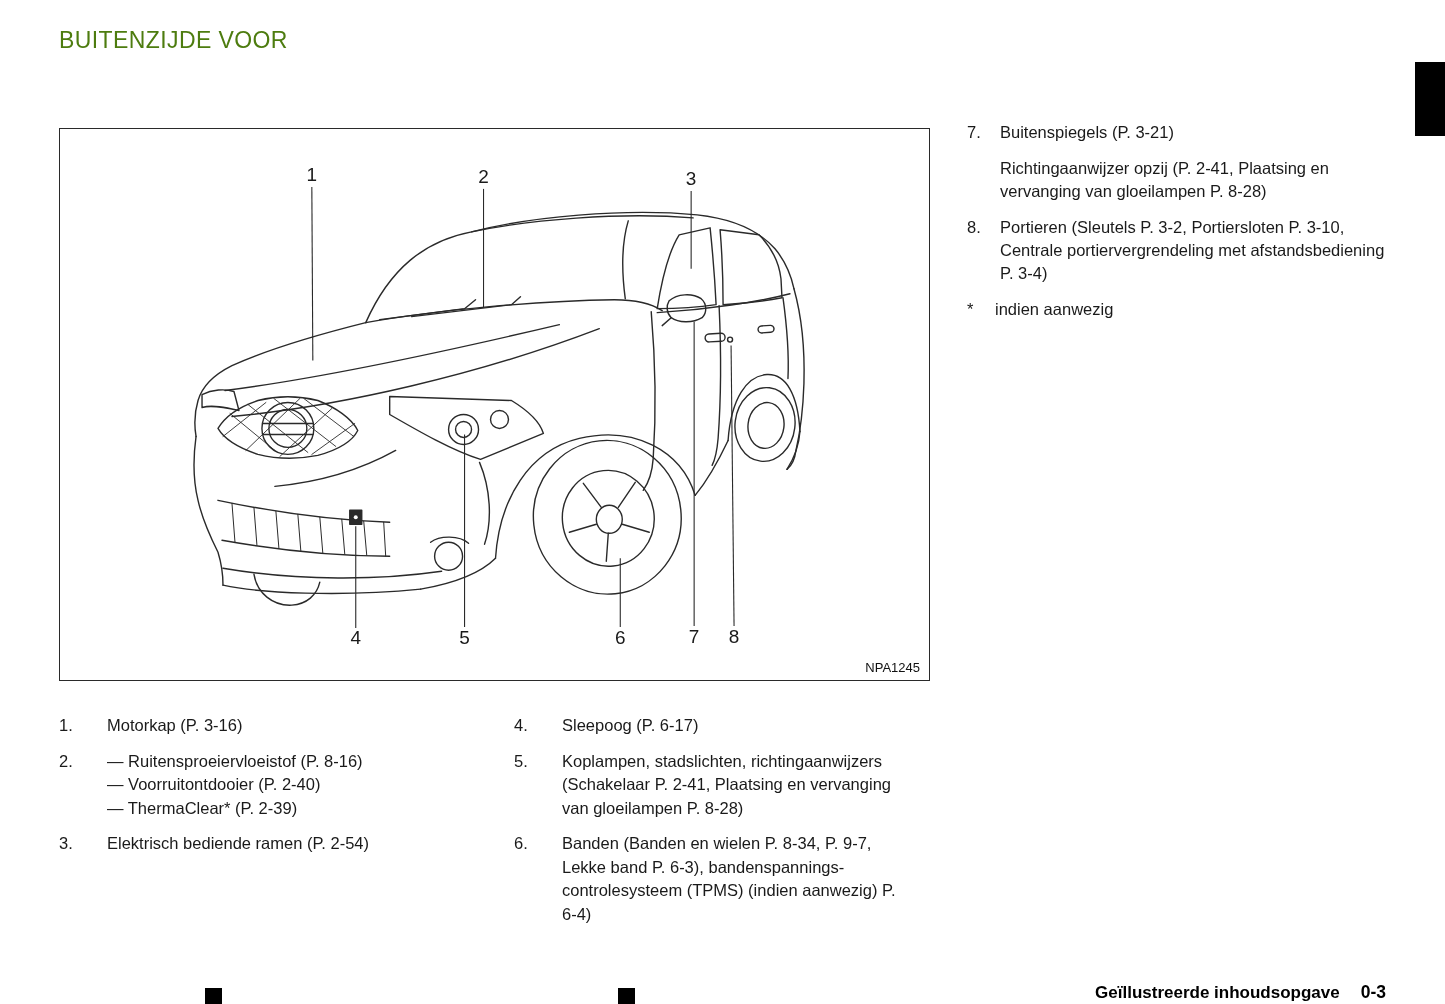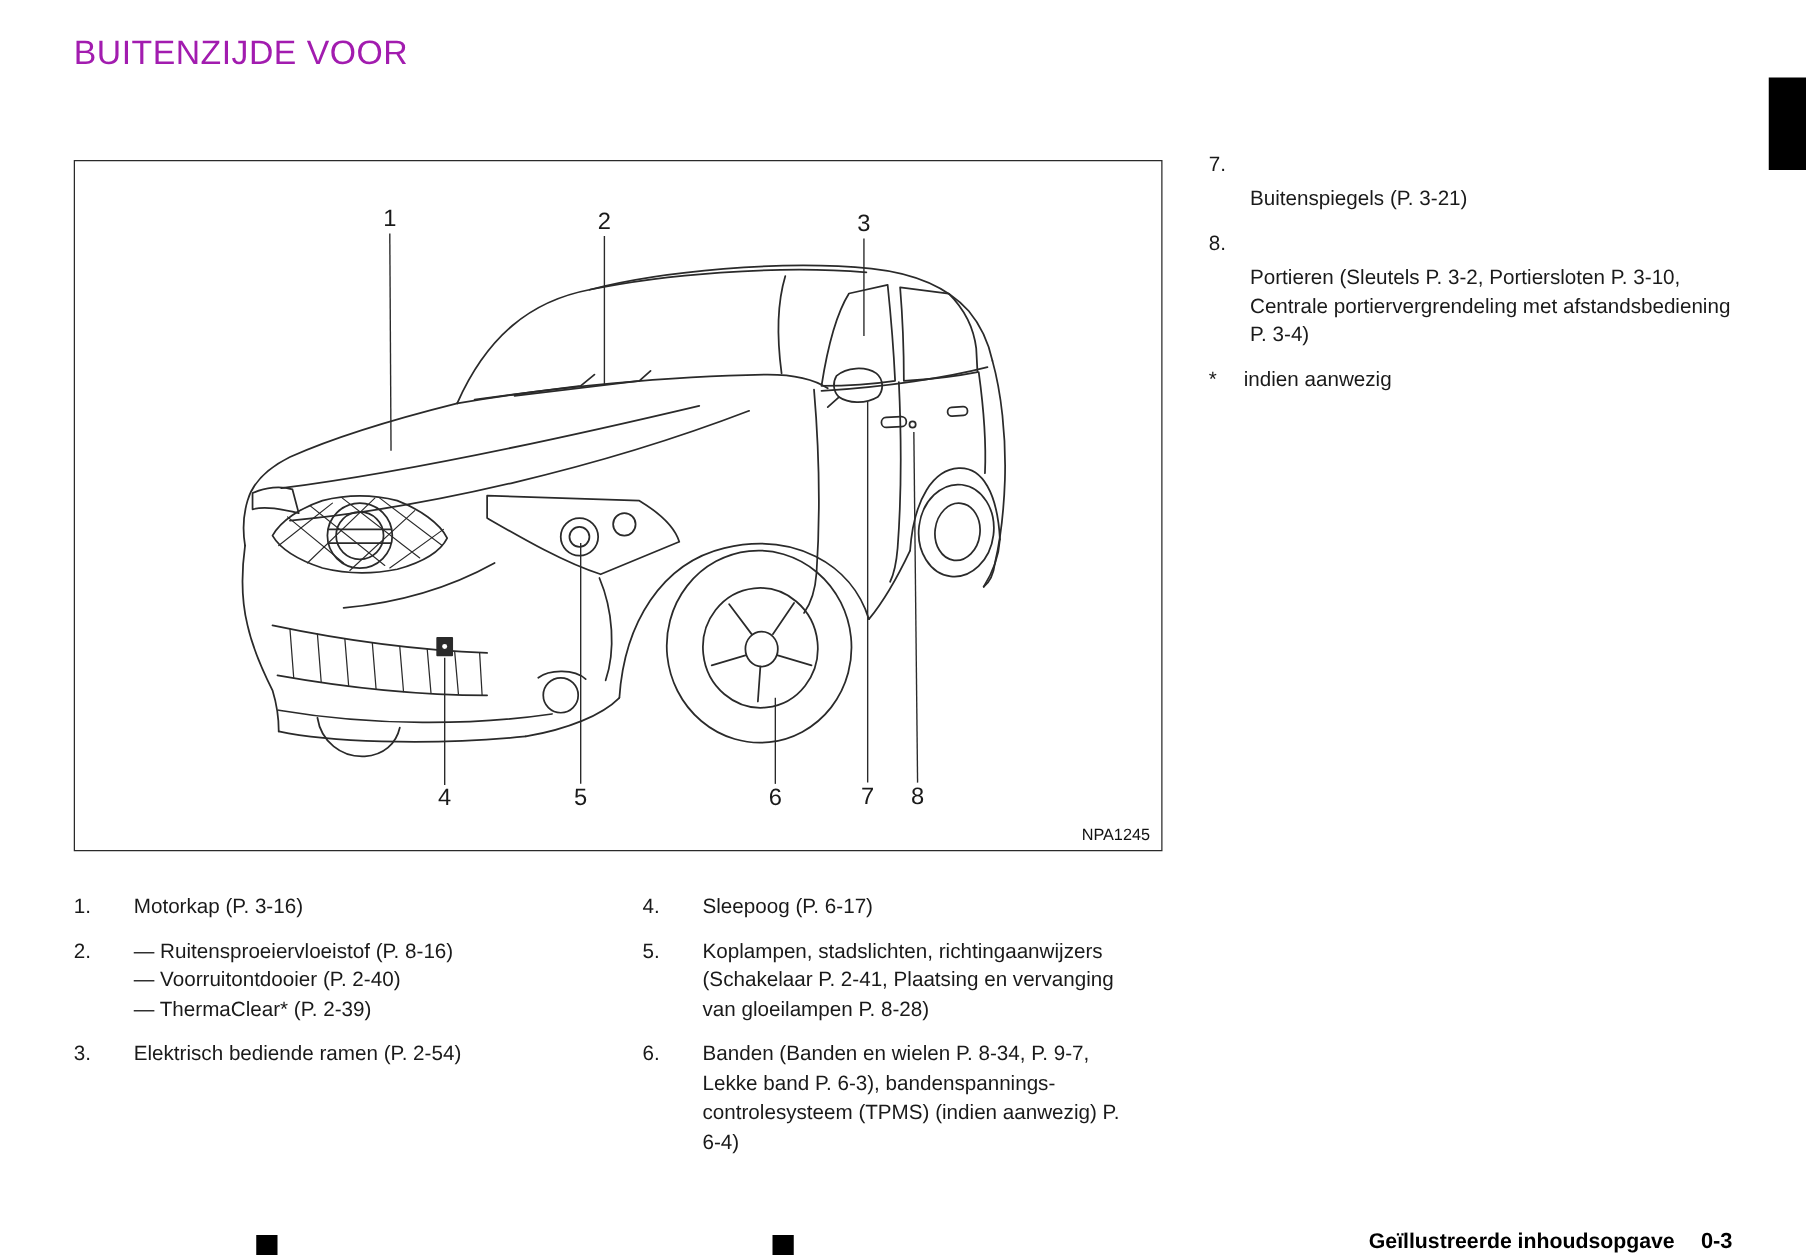--- a/index.html
+++ b/index.html
@@ -3,30 +3,30 @@
 <meta charset="utf-8">
 <style>
   * { margin:0; padding:0; box-sizing:border-box; }
   html,body { background:#ffffff; }
   body {
     width:1445px; height:1004px; position:relative; overflow:hidden;
     font-family:"Liberation Sans", sans-serif; color:#1a1a1a;
   }
   .page-title {
     position:absolute; left:59px; top:27px;
-    font-size:27px; font-weight:400; letter-spacing:.4px; color:#a21caf;
+    font-size:23px; font-weight:400; letter-spacing:.4px; color:#4d7c0f;
   }
   .side-tab { position:absolute; left:1415px; top:62px; width:30px; height:74px; background:#000; }
   .figure-box { position:absolute; left:59px; top:128px; width:871px; height:553px; border:1.5px solid #2a2a2a; }
   .figure-box svg { width:100%; height:100%; display:block; }
   .figure-code { position:absolute; right:9px; bottom:5px; font-size:13px; color:#111; }
   .right-col { position:absolute; left:967px; top:121px; width:420px; font-size:16.5px; line-height:23px; }
   .ref-item { display:flex; margin-bottom:13px; }
   .ref-num { width:33px; flex-shrink:0; }
-  .ref-text { flex:1;margin-top:27px; }
+  .ref-text { flex:1; }
   .ref-sub { margin:0 0 13px 33px; max-width:372px; }
   .note-row { display:flex; margin-top:1px; }
   .note-marker { width:28px; flex-shrink:0; }
   .legend-col { position:absolute; top:714px; font-size:16.5px; line-height:23.5px; }
   .legend-col.left { left:59px; width:400px; }
   .legend-col.right { left:514px; width:397px; }
   .leg-item { display:flex; margin-bottom:12px; }
   .leg-num { width:33px; flex-shrink:0; }
   .leg-text { flex:1;margin-left:15px; }
   .footer { position:absolute; top:959px; right:59px; display:flex; gap:21px; align-items:baseline; font-weight:700; color:#000; }
@@ -153,20 +153,21 @@
     </g>
   </svg>
   <div class="figure-code">NPA1245</div>
 </div>
 
 <div class="right-col">
   <div class="ref-item">
     <span class="ref-num">7.</span>
     <span class="ref-text">Buitenspiegels (P. 3-21)</span>
   </div>
+  <div class="ref-sub">Richtingaanwijzer opzij (P. 2-41, Plaatsing en vervanging van gloeilampen P. 8-28)</div>
   <div class="ref-item">
     <span class="ref-num">8.</span>
     <span class="ref-text">Portieren (Sleutels P. 3-2, Portiersloten P. 3-10, Centrale portiervergrendeling met afstandsbediening P. 3-4)</span>
   </div>
   <div class="note-row">
     <span class="note-marker">*</span>
     <span>indien aanwezig</span>
   </div>
 </div>
 

